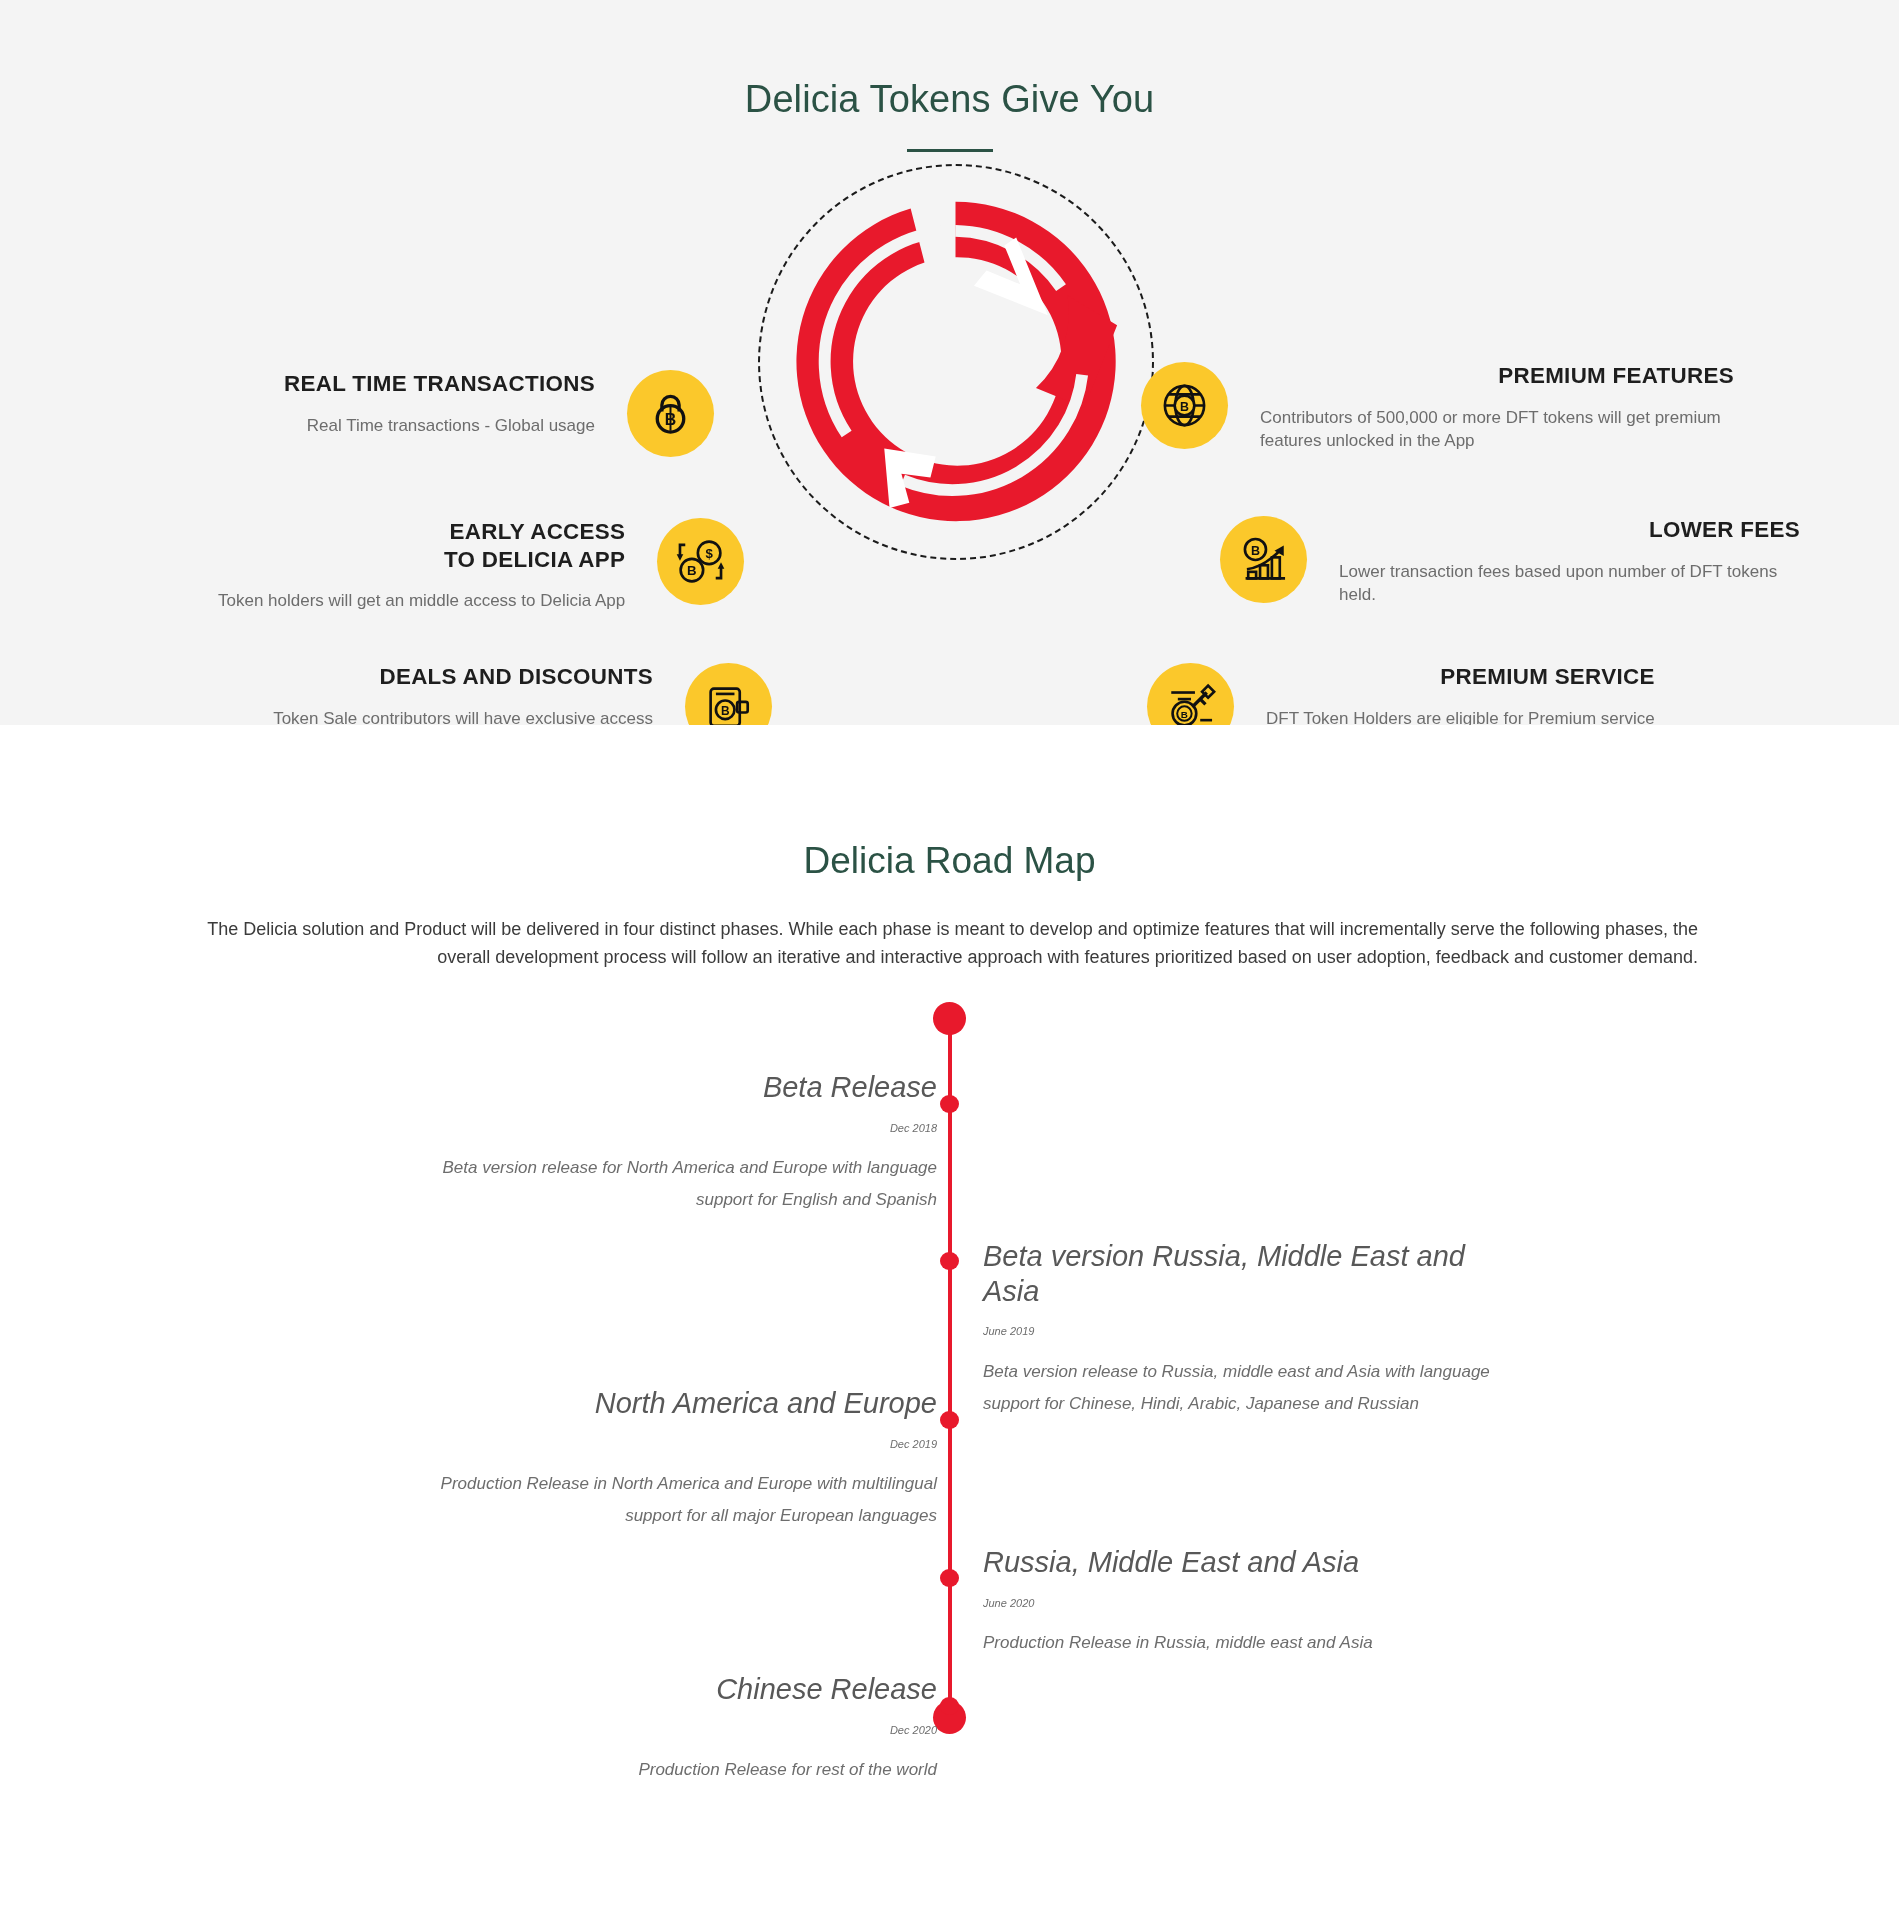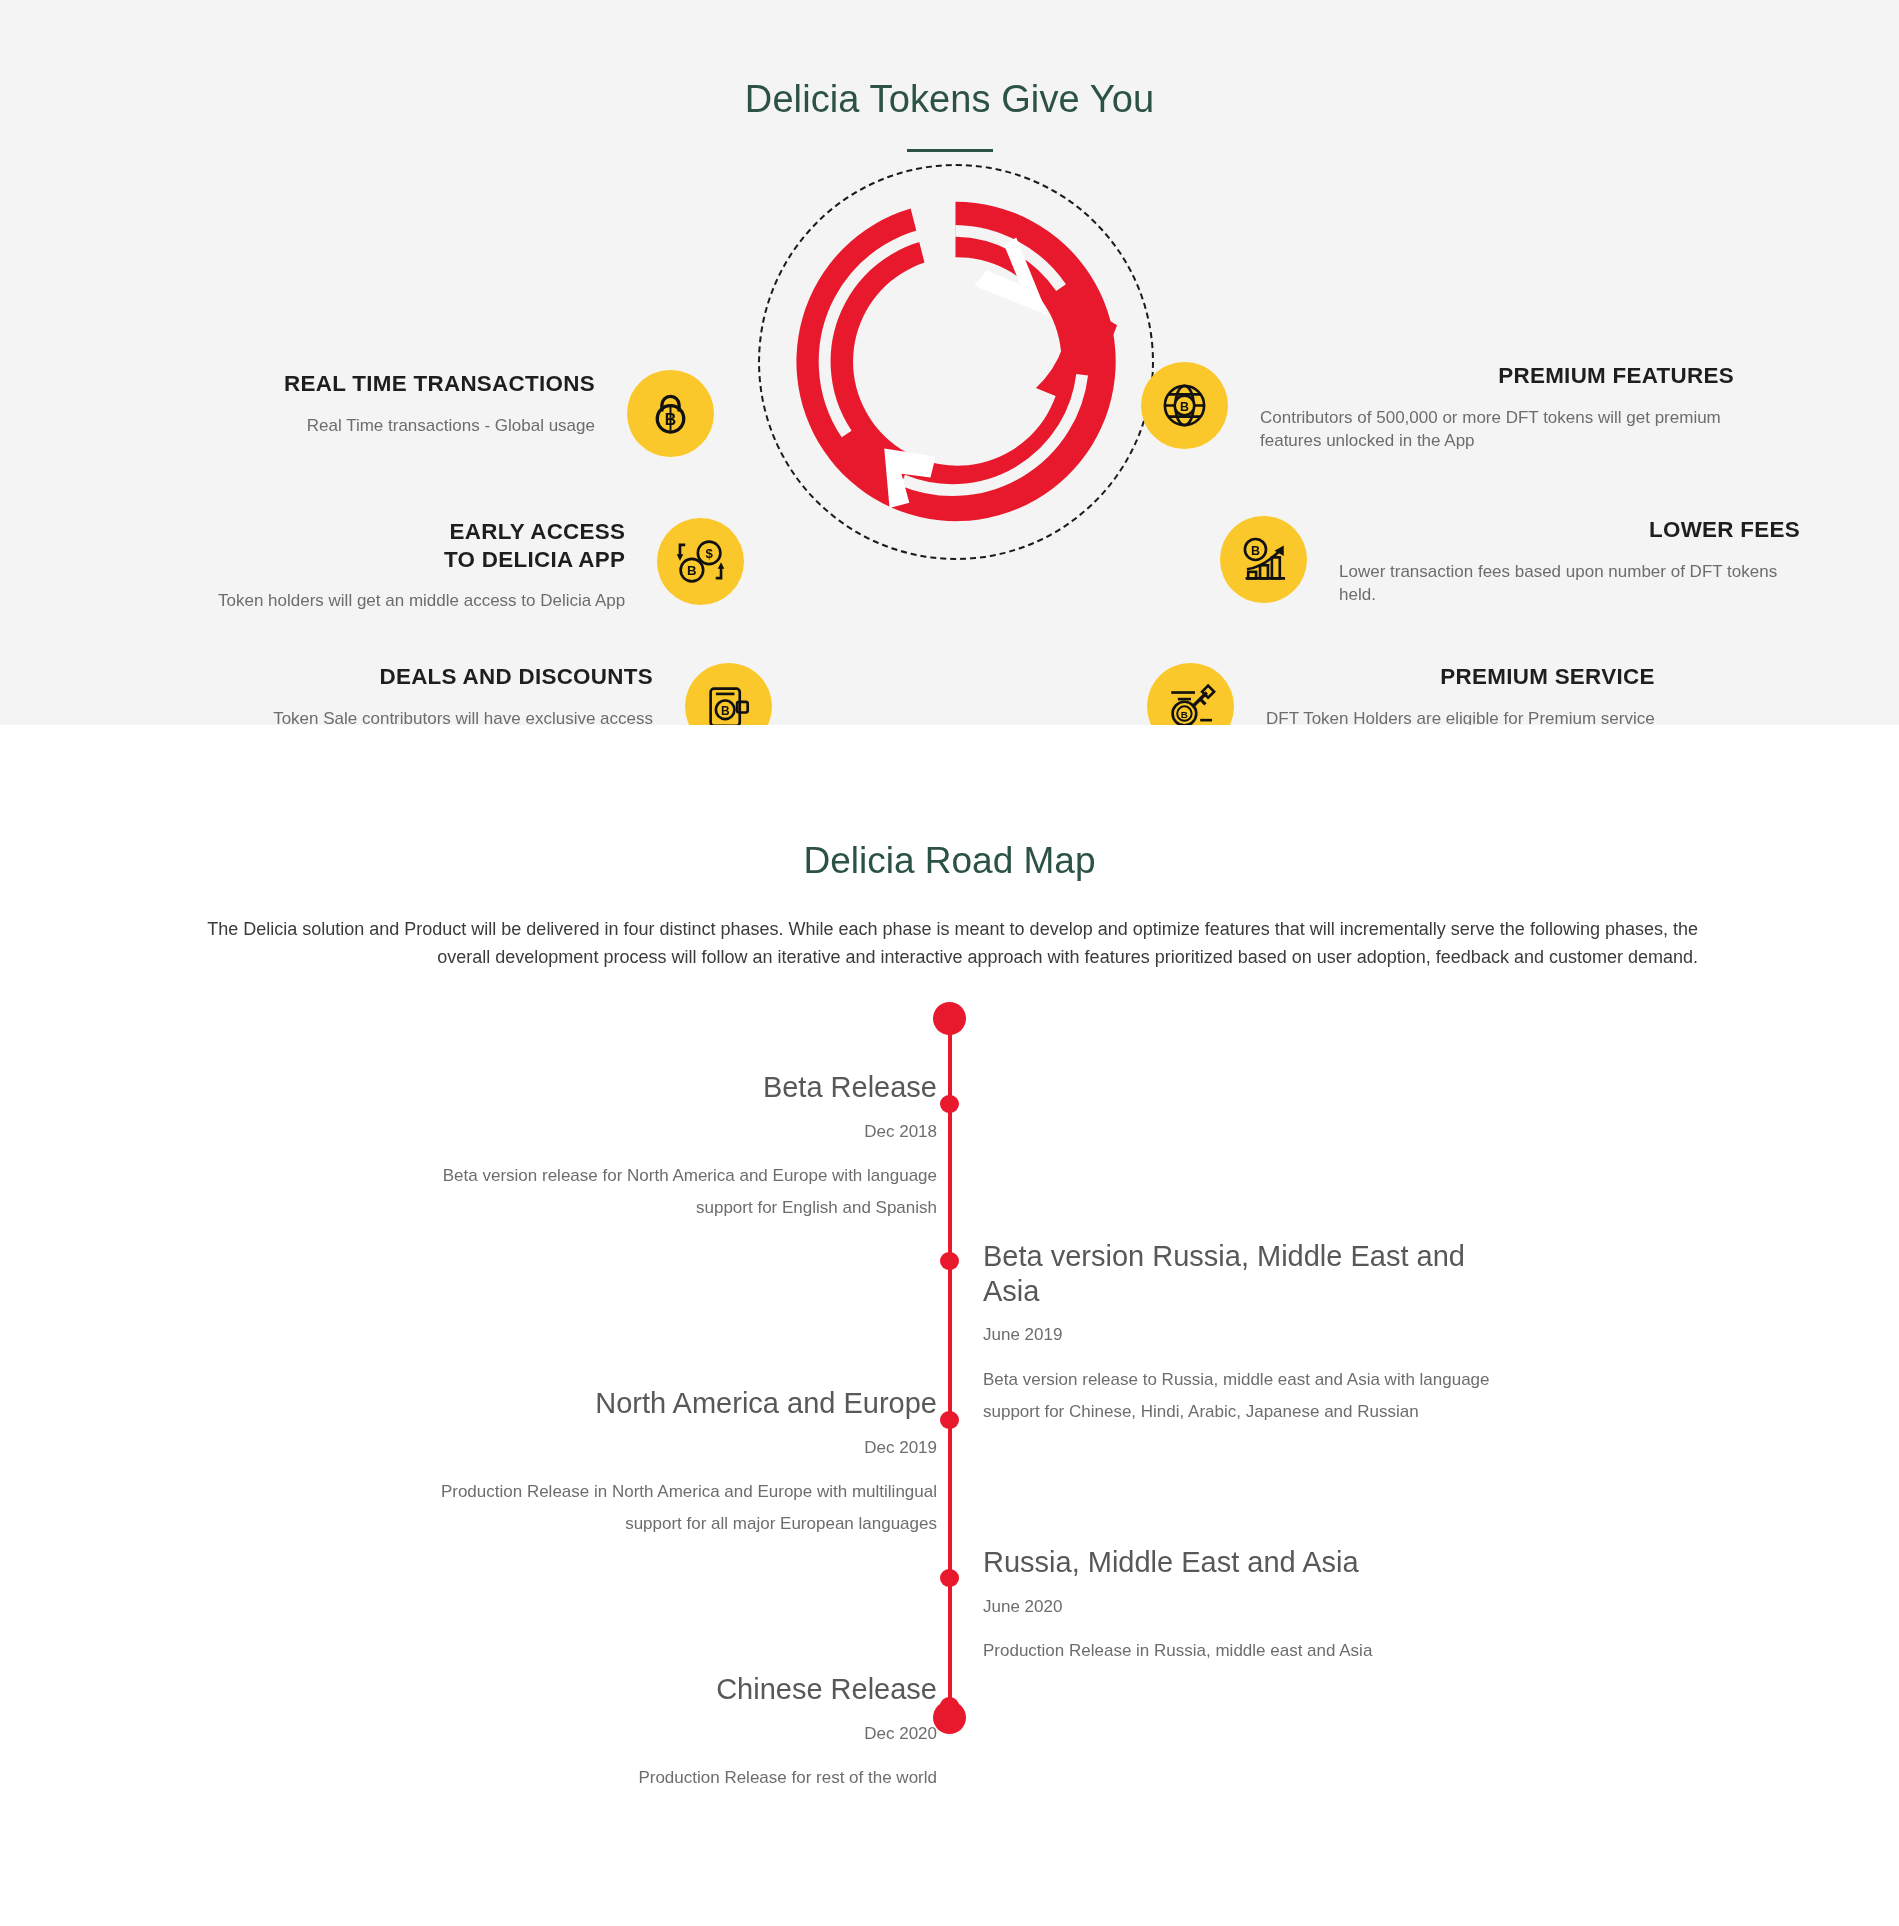--- a/index.html
+++ b/index.html
@@ -125,20 +125,21 @@
     line-height: 1.55;
     color: #3b3b3b;
     text-align: right;
   }
 
   .timeline {
     position: relative;
     width: 1824px;
     margin-top: 47px;
     height: 699px;
+    font-style: italic;
   }
   .timeline-axis {
     position: absolute;
     left: 948px;
     top: 0;
     width: 4px;
     height: 699px;
     background: #e8192c;
   }
   .cap-dot {
@@ -165,21 +166,21 @@
   .tl-item.left  { left: 396px;  text-align: right; }
   .tl-item.right { left: 983px; text-align: left;  }
 
   .tl-head {
     font-size: 29px;
     font-weight: 400;
     color: #585858;
     line-height: 1.2;
   }
   .tl-date {
-    font-size: 17px;
+    font-size: 11px;
     color: #6d6d6d;
     margin-top: 17px;
   }
   .tl-desc {
     font-size: 17px;
     color: #6d6d6d;
     line-height: 1.9;
     margin-top: 18.5px;
   }
 </style>

